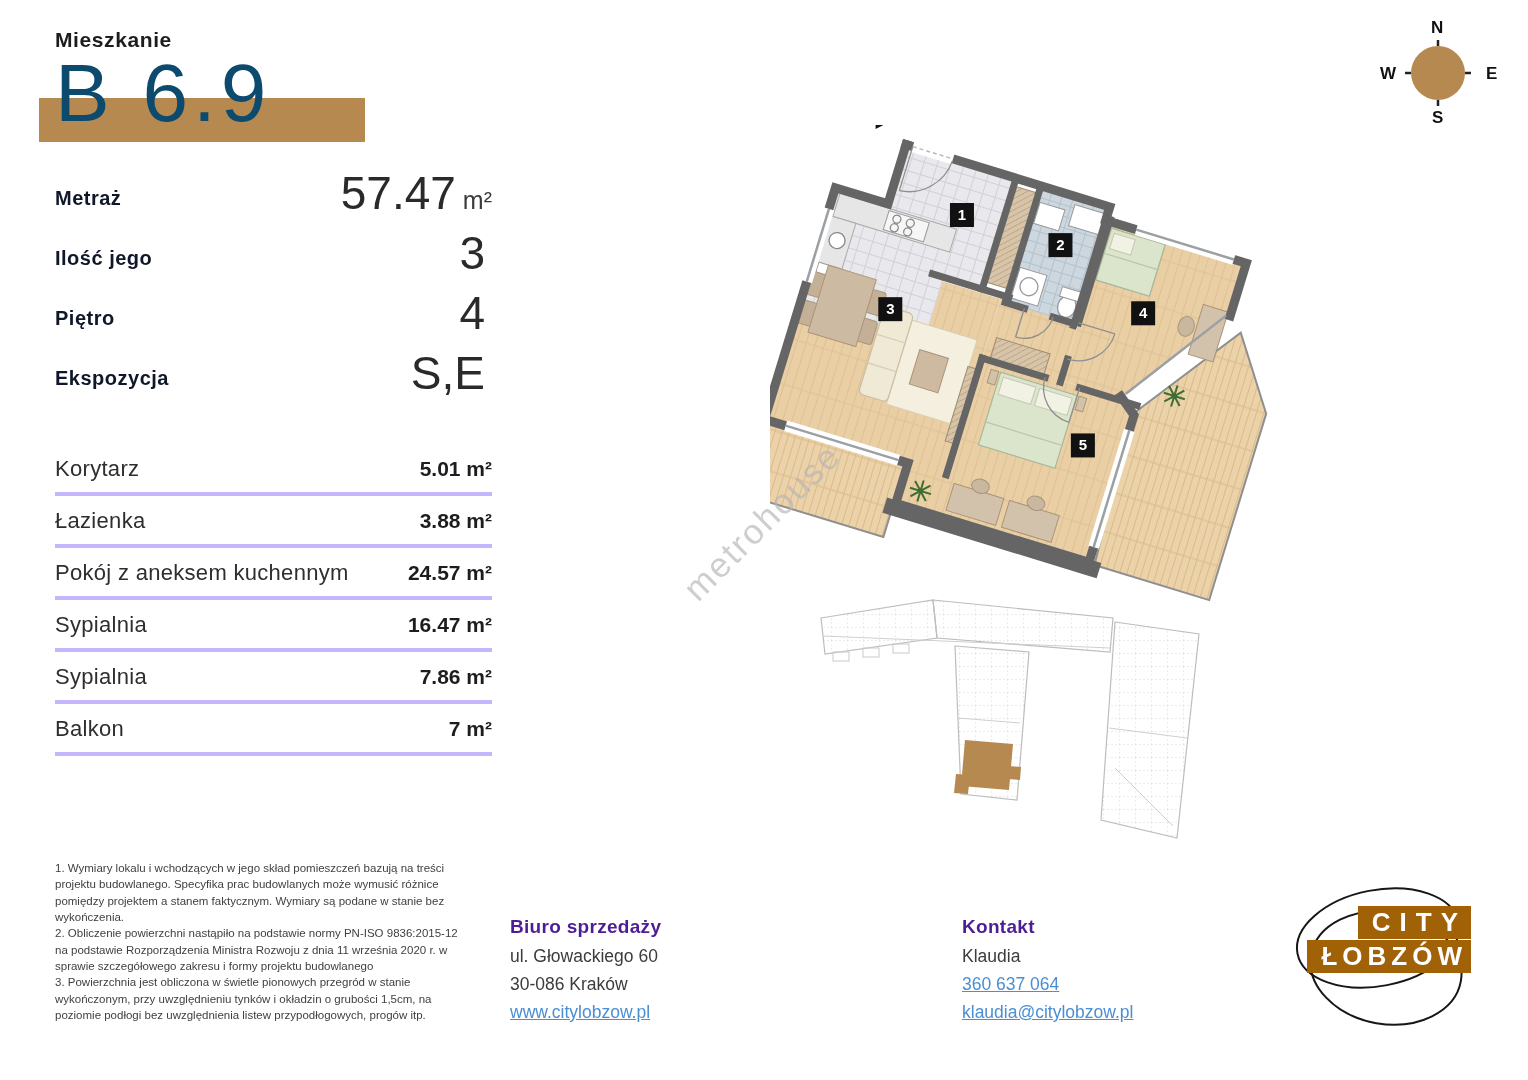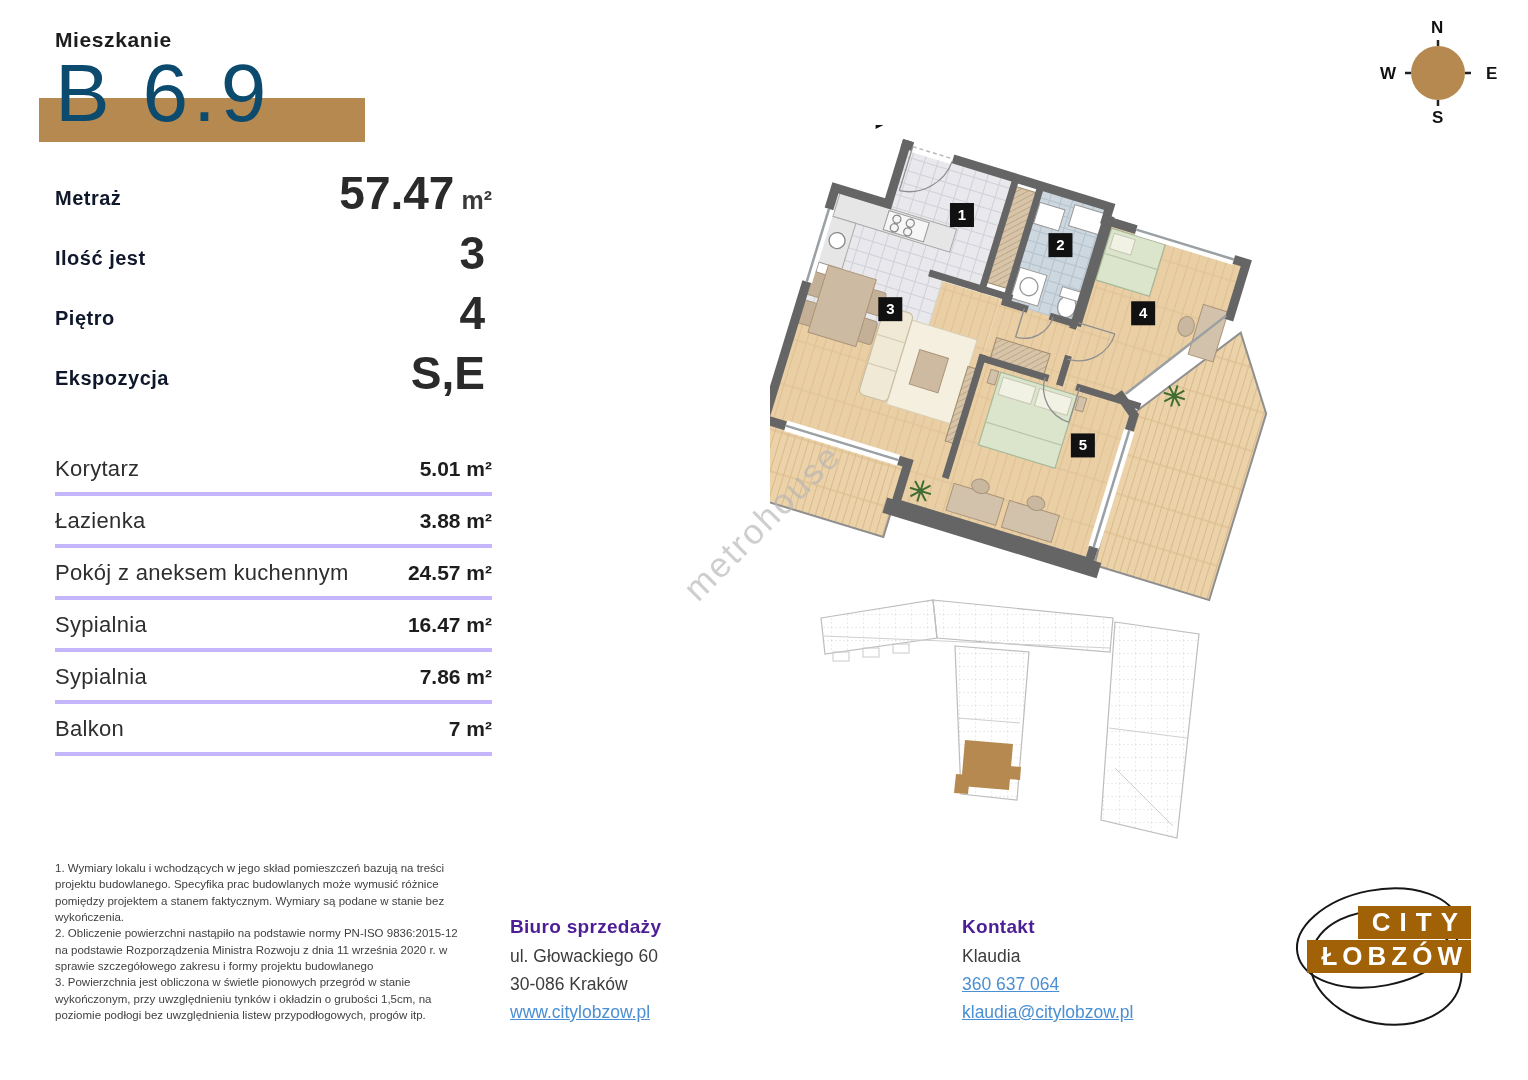--- a/index.html
+++ b/index.html
@@ -11,21 +11,21 @@
   .mieszkanie-label { position:absolute; left:55px; top:28px; font-size:21px; font-weight:bold;
                       letter-spacing:.6px; color:#1d1d1d; }
   .unit-wrap { position:absolute; left:55px; top:52px; }
   .unit-bar  { position:absolute; left:-16px; top:46px; width:326px; height:44px; background:#b5894f; }
   .unit-text { position:relative; font-size:82px; font-weight:500; letter-spacing:5px; color:#0c4a6e; line-height:1.0; }
 
   .stat-row { position:absolute; left:55px; width:437px; height:58px; display:flex;
               justify-content:space-between; align-items:flex-end; }
   .stat-row.s0{top:158px} .stat-row.s1{top:218px} .stat-row.s2{top:278px} .stat-row.s3{top:338px}
   .stat-label { font-size:20px; font-weight:bold; letter-spacing:.5px; color:#0f172a; padding-bottom:6px; }
-  .stat-value { font-size:46px; font-weight:700; color:#2a2a2a; line-height:1; white-space:nowrap; }
+  .stat-value { font-size:46px; font-weight:400; color:#2a2a2a; line-height:1; white-space:nowrap; }
   .stat-unit  { font-size:25px; color:#3a3a3a; margin-left:7px; }
 
   .rooms { position:absolute; left:55px; top:444px; width:437px; }
   .room-row { display:flex; justify-content:space-between; align-items:baseline;
               padding:12px 0 10px 0; border-bottom:4px solid #c4b5fd; }
   .room-name { font-size:22px; font-weight:400; color:#2e2e2e; letter-spacing:.3px; }
   .room-area { font-size:21px; font-weight:bold; color:#1d1d1d; white-space:nowrap; }
 
   .footnotes { position:absolute; left:55px; top:860px; width:404px; font-size:11.5px;
                line-height:1.42; color:#3f3f3f; }
@@ -67,21 +67,21 @@
   <div class="unit-wrap">
     <div class="unit-bar"></div>
     <div class="unit-text">B 6.9</div>
   </div>
 
   <div class="stat-row s0">
     <span class="stat-label">Metraż</span>
     <span class="stat-value"><span>57.47</span><span class="stat-unit">m²</span></span>
   </div>
   <div class="stat-row s1">
-    <span class="stat-label">Ilość jest</span>
+    <span class="stat-label">Ilość jego</span>
     <span class="stat-value"><span>3</span><span class="stat-unit"></span></span>
   </div>
   <div class="stat-row s2">
     <span class="stat-label">Piętro</span>
     <span class="stat-value"><span>4</span><span class="stat-unit"></span></span>
   </div>
   <div class="stat-row s3">
     <span class="stat-label">Ekspozycja</span>
     <span class="stat-value"><span>S,E</span><span class="stat-unit"></span></span>
   </div>

